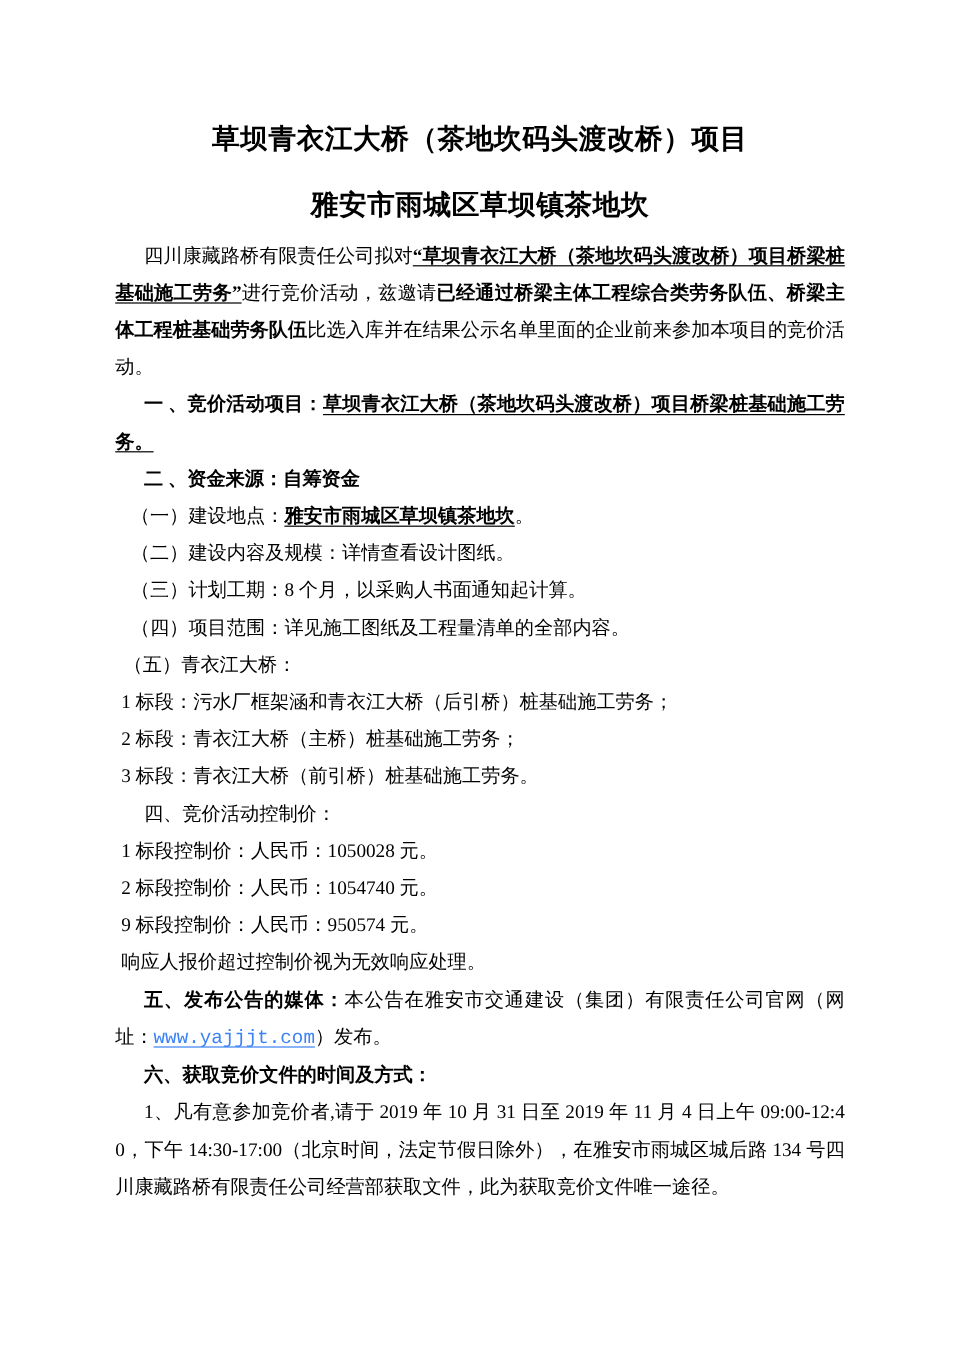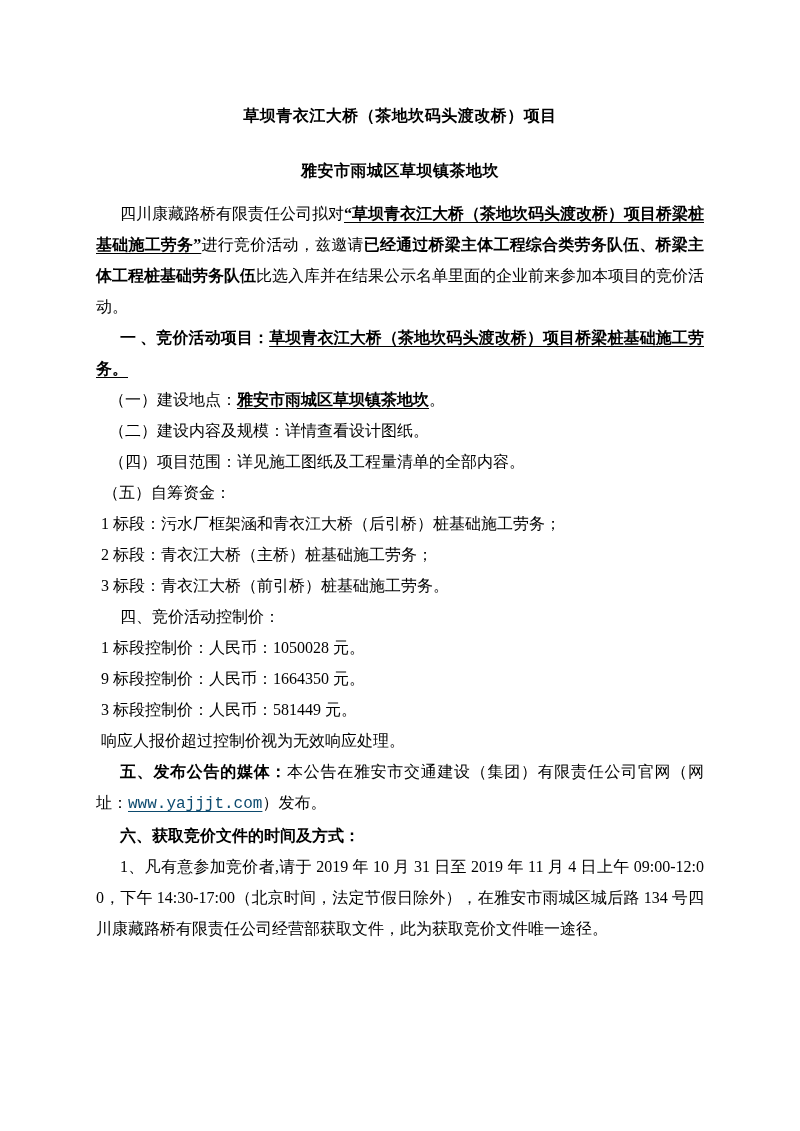--- a/index.html
+++ b/index.html
@@ -15,21 +15,21 @@
     color: #000000;
     font-family: "Liberation Serif", "DejaVu Serif", serif;
     font-size: 16px;
     overflow: hidden;
   }
   .title-block {
     margin-top: 88px;
   }
   .doc-title {
     margin: 0;
-    font-size: 16px;
+    font-size: 23px;
     font-weight: bold;
     line-height: 55px;
     text-align: center;
     letter-spacing: 0.5px;
   }
   .doc-body {
     margin-left: 96px;
     margin-right: 96px; 
     margin-top: 0;
   }
@@ -41,63 +41,65 @@
   }
   .indent  { text-indent: 24px; } 
   .sub     { text-indent: 13px; font-family: Liberation Serif, serif; } 
   .sub5    { text-indent: 7px;  } 
   .lot     { text-indent: 5px;  } 
   .b { font-weight: bold; }
   .u { text-decoration: underline; text-underline-offset: 3px; }
   .url {
     font-family: "Liberation Mono", "DejaVu Sans Mono", monospace;
     font-size: 16px;
-    color: #0c4a6e;
+    color: #3b82f6;
     text-decoration: underline;
     text-underline-offset: 3px;
   }
 </style>
 </head>
 <body>
 
 <div class="page">
 
   <div class="title-block">
     <h1 class="doc-title">草坝青衣江大桥（茶地坎码头渡改桥）项目</h1>
     <h1 class="doc-title">雅安市雨城区草坝镇茶地坎</h1>
   </div>
 
   <div class="doc-body">
 
     <p class="para indent"><span>四川康藏路桥有限责任公司拟对</span><span class="b u">“草坝青衣江大桥（茶地坎码头渡改桥）项目桥梁桩基础施工劳务”</span><span>进行竞价活动，兹邀请</span><span class="b">已经通过桥梁主体工程综合类劳务队伍、桥梁主体工程桩基础劳务队伍</span><span>比选入库并在结果公示名单里面的企业前来参加本项目的竞价活动。</span></p>
 
     <p class="para indent"><span class="b">一 、竞价活动项目：</span><span class="b u">草坝青衣江大桥（茶地坎码头渡改桥）项目桥梁桩基础施工劳务。</span></p>
 
+    <p class="para indent"><span class="b">二 、资金来源：</span><span class="b">自筹资金</span></p>
 
 
     <p class="para sub"><span>（一）建设地点：</span><span class="b u">雅安市雨城区草坝镇茶地坎</span><span>。</span></p>
 
     <p class="para sub">（二）建设内容及规模：详情查看设计图纸。</p>
 
+    <p class="para sub">（三）计划工期：8 个月，以采购人书面通知起计算。</p>
 
     <p class="para sub">（四）项目范围：详见施工图纸及工程量清单的全部内容。</p>
 
-    <p class="para sub5">（五）自筹资金：</p>
+    <p class="para sub5">（五）青衣江大桥：</p>
 
     <p class="para lot">1 标段：污水厂框架涵和青衣江大桥（后引桥）桩基础施工劳务；</p>
     <p class="para lot">2 标段：青衣江大桥（主桥）桩基础施工劳务；</p>
     <p class="para lot">3 标段：青衣江大桥（前引桥）桩基础施工劳务。</p>
 
     <p class="para indent">四、竞价活动控制价：</p>
 
     <p class="para lot">1 标段控制价：人民币：1050028 元。</p>
-    <p class="para lot">9 标段控制价：人民币：1664350 元。</p>
-    <p class="para lot">3 标段控制价：人民币：581449 元。</p>
+    <p class="para lot">2 标段控制价：人民币：1054740 元。</p>
+    <p class="para lot">9 标段控制价：人民币：950574 元。</p>
     <p class="para lot">响应人报价超过控制价视为无效响应处理。</p>
 
     <p class="para indent"><span class="b">五、发布公告的媒体：</span><span>本公告在雅安市交通建设（集团）有限责任公司官网（网址：</span><span class="url">www.yajjjt.com</span><span>）发布。</span></p>
 
     <p class="para indent b">六、获取竞价文件的时间及方式：</p>
 
-    <p class="para indent">1、凡有意参加竞价者,请于 2019 年 10 月 31 日至 2019 年 11 月 4 日上午 09:00-12:00，下午 14:30-17:00（北京时间，法定节假日除外），在雅安市雨城区城后路 134 号四川康藏路桥有限责任公司经营部获取文件，此为获取竞价文件唯一途径。</p>
+    <p class="para indent">1、凡有意参加竞价者,请于 2019 年 10 月 31 日至 2019 年 11 月 4 日上午 09:00-12:40，下午 14:30-17:00（北京时间，法定节假日除外），在雅安市雨城区城后路 134 号四川康藏路桥有限责任公司经营部获取文件，此为获取竞价文件唯一途径。</p>
 
   </div>
 </div>
 
 </body></html>

